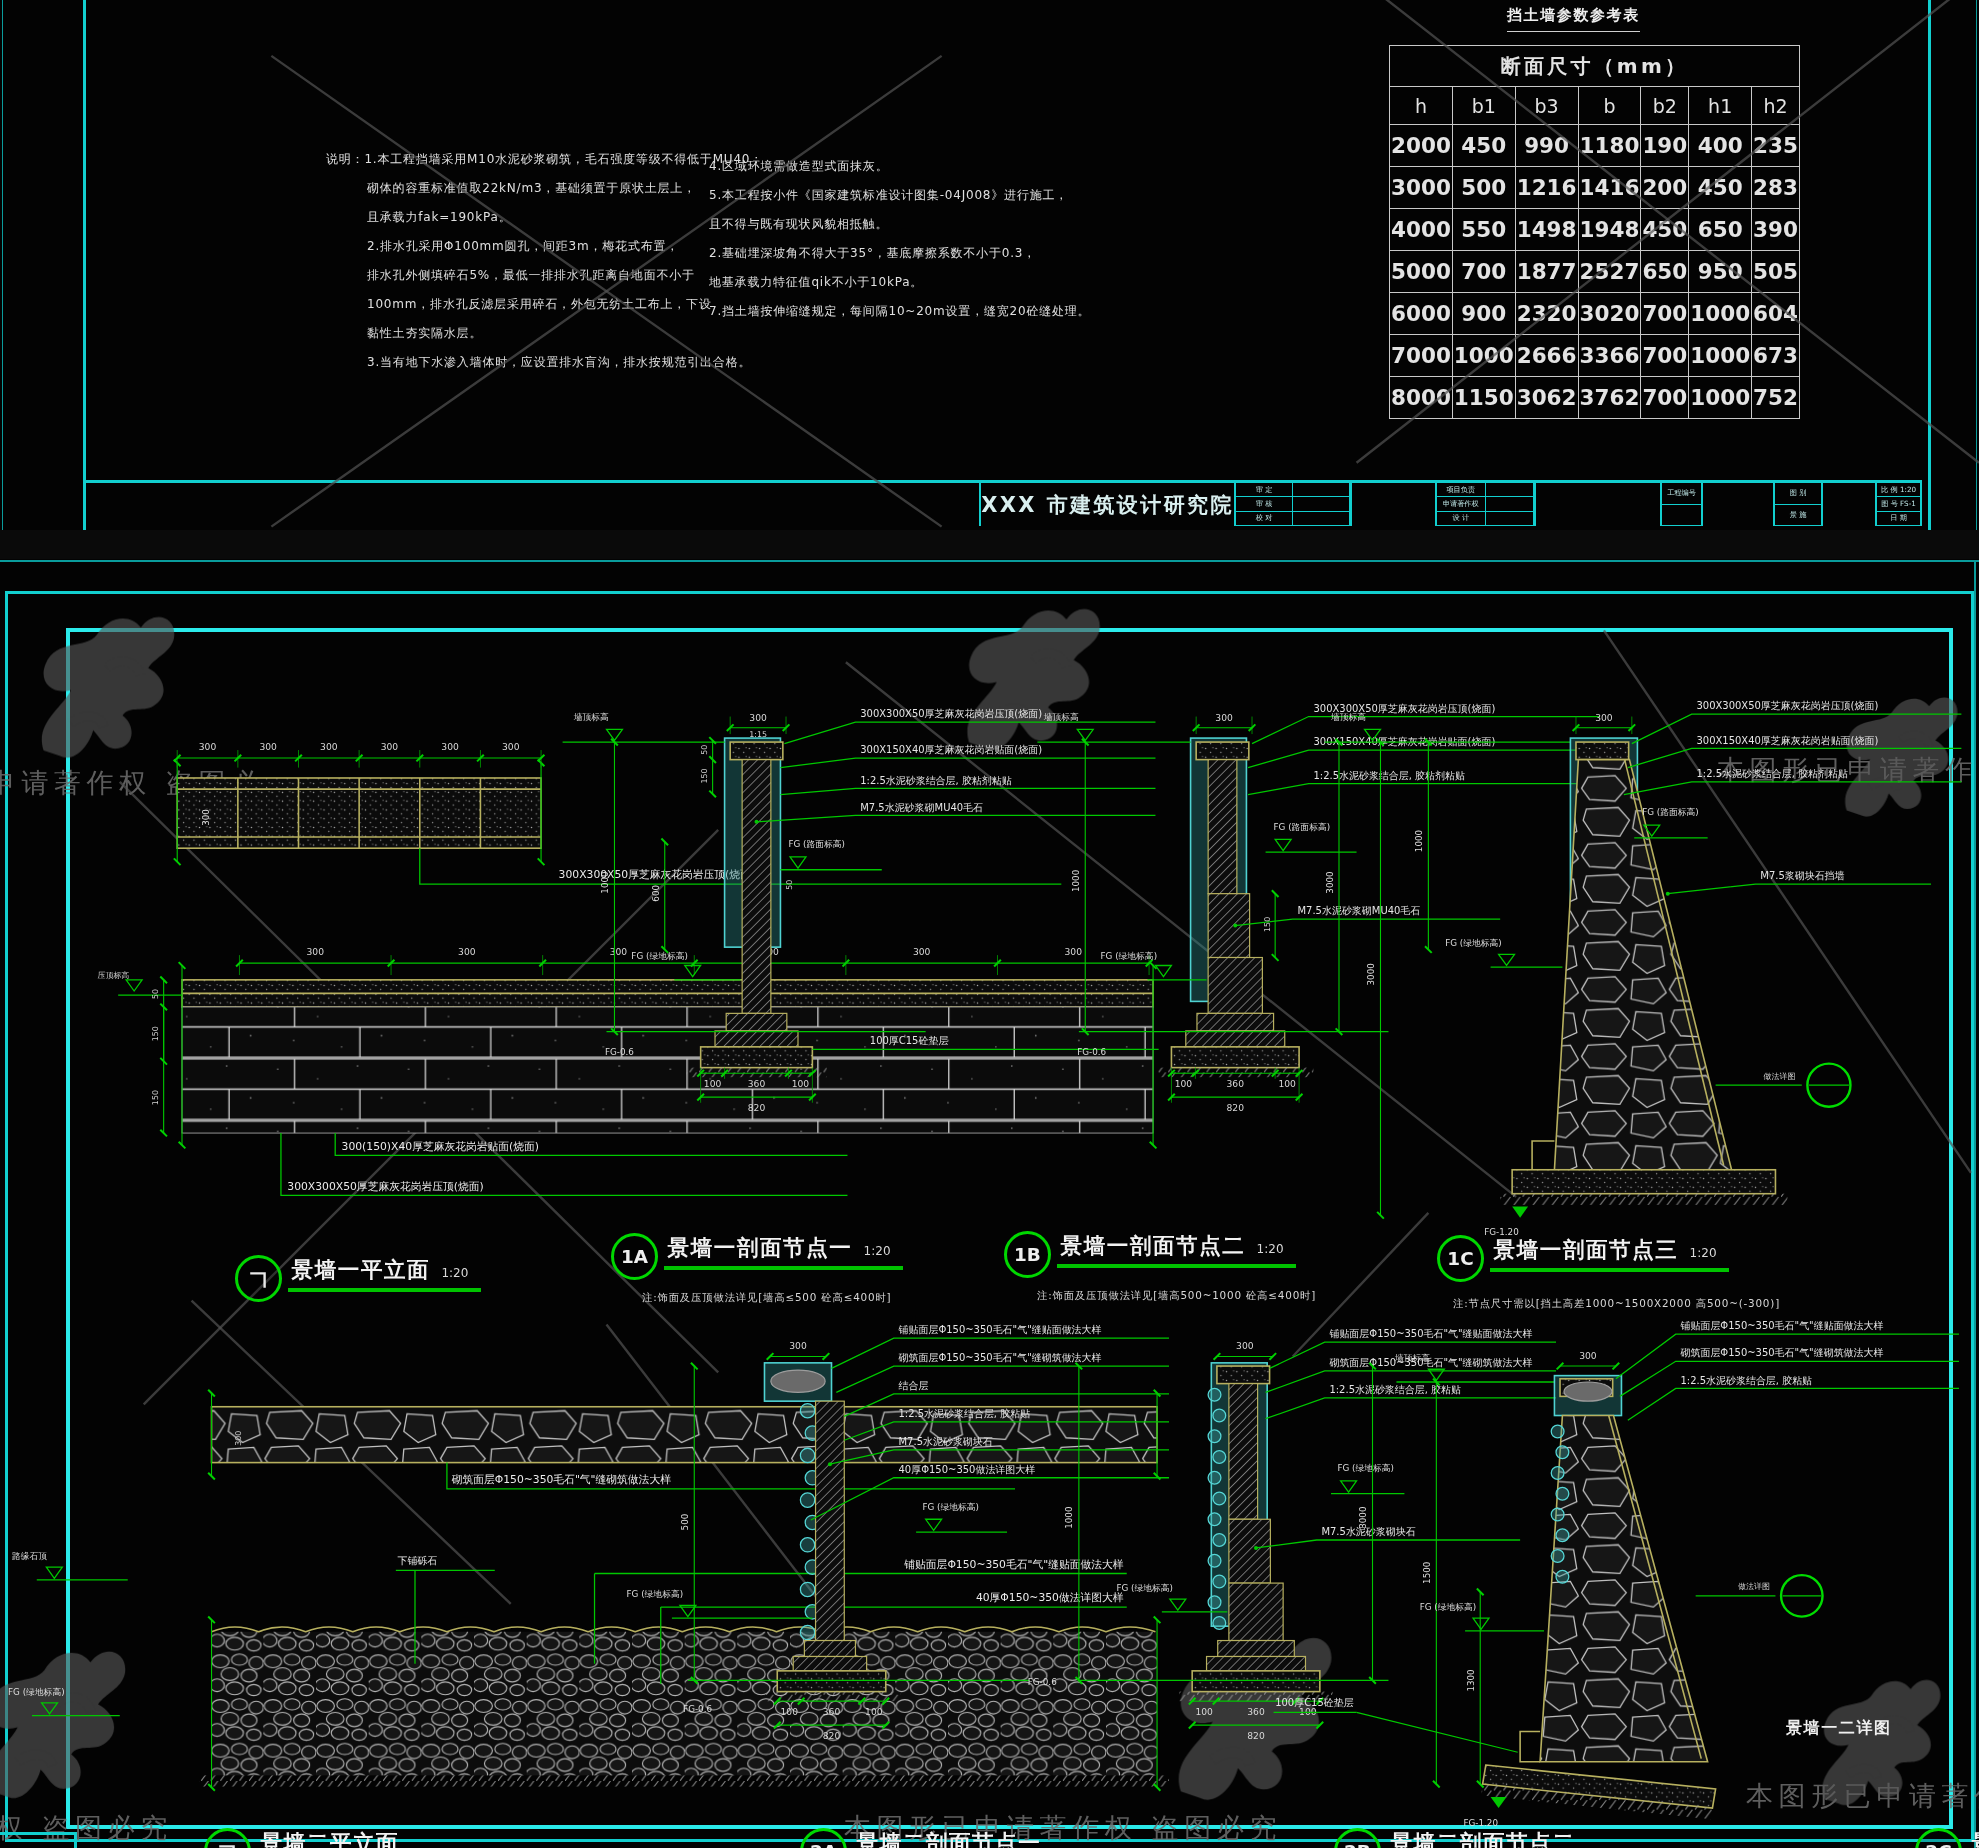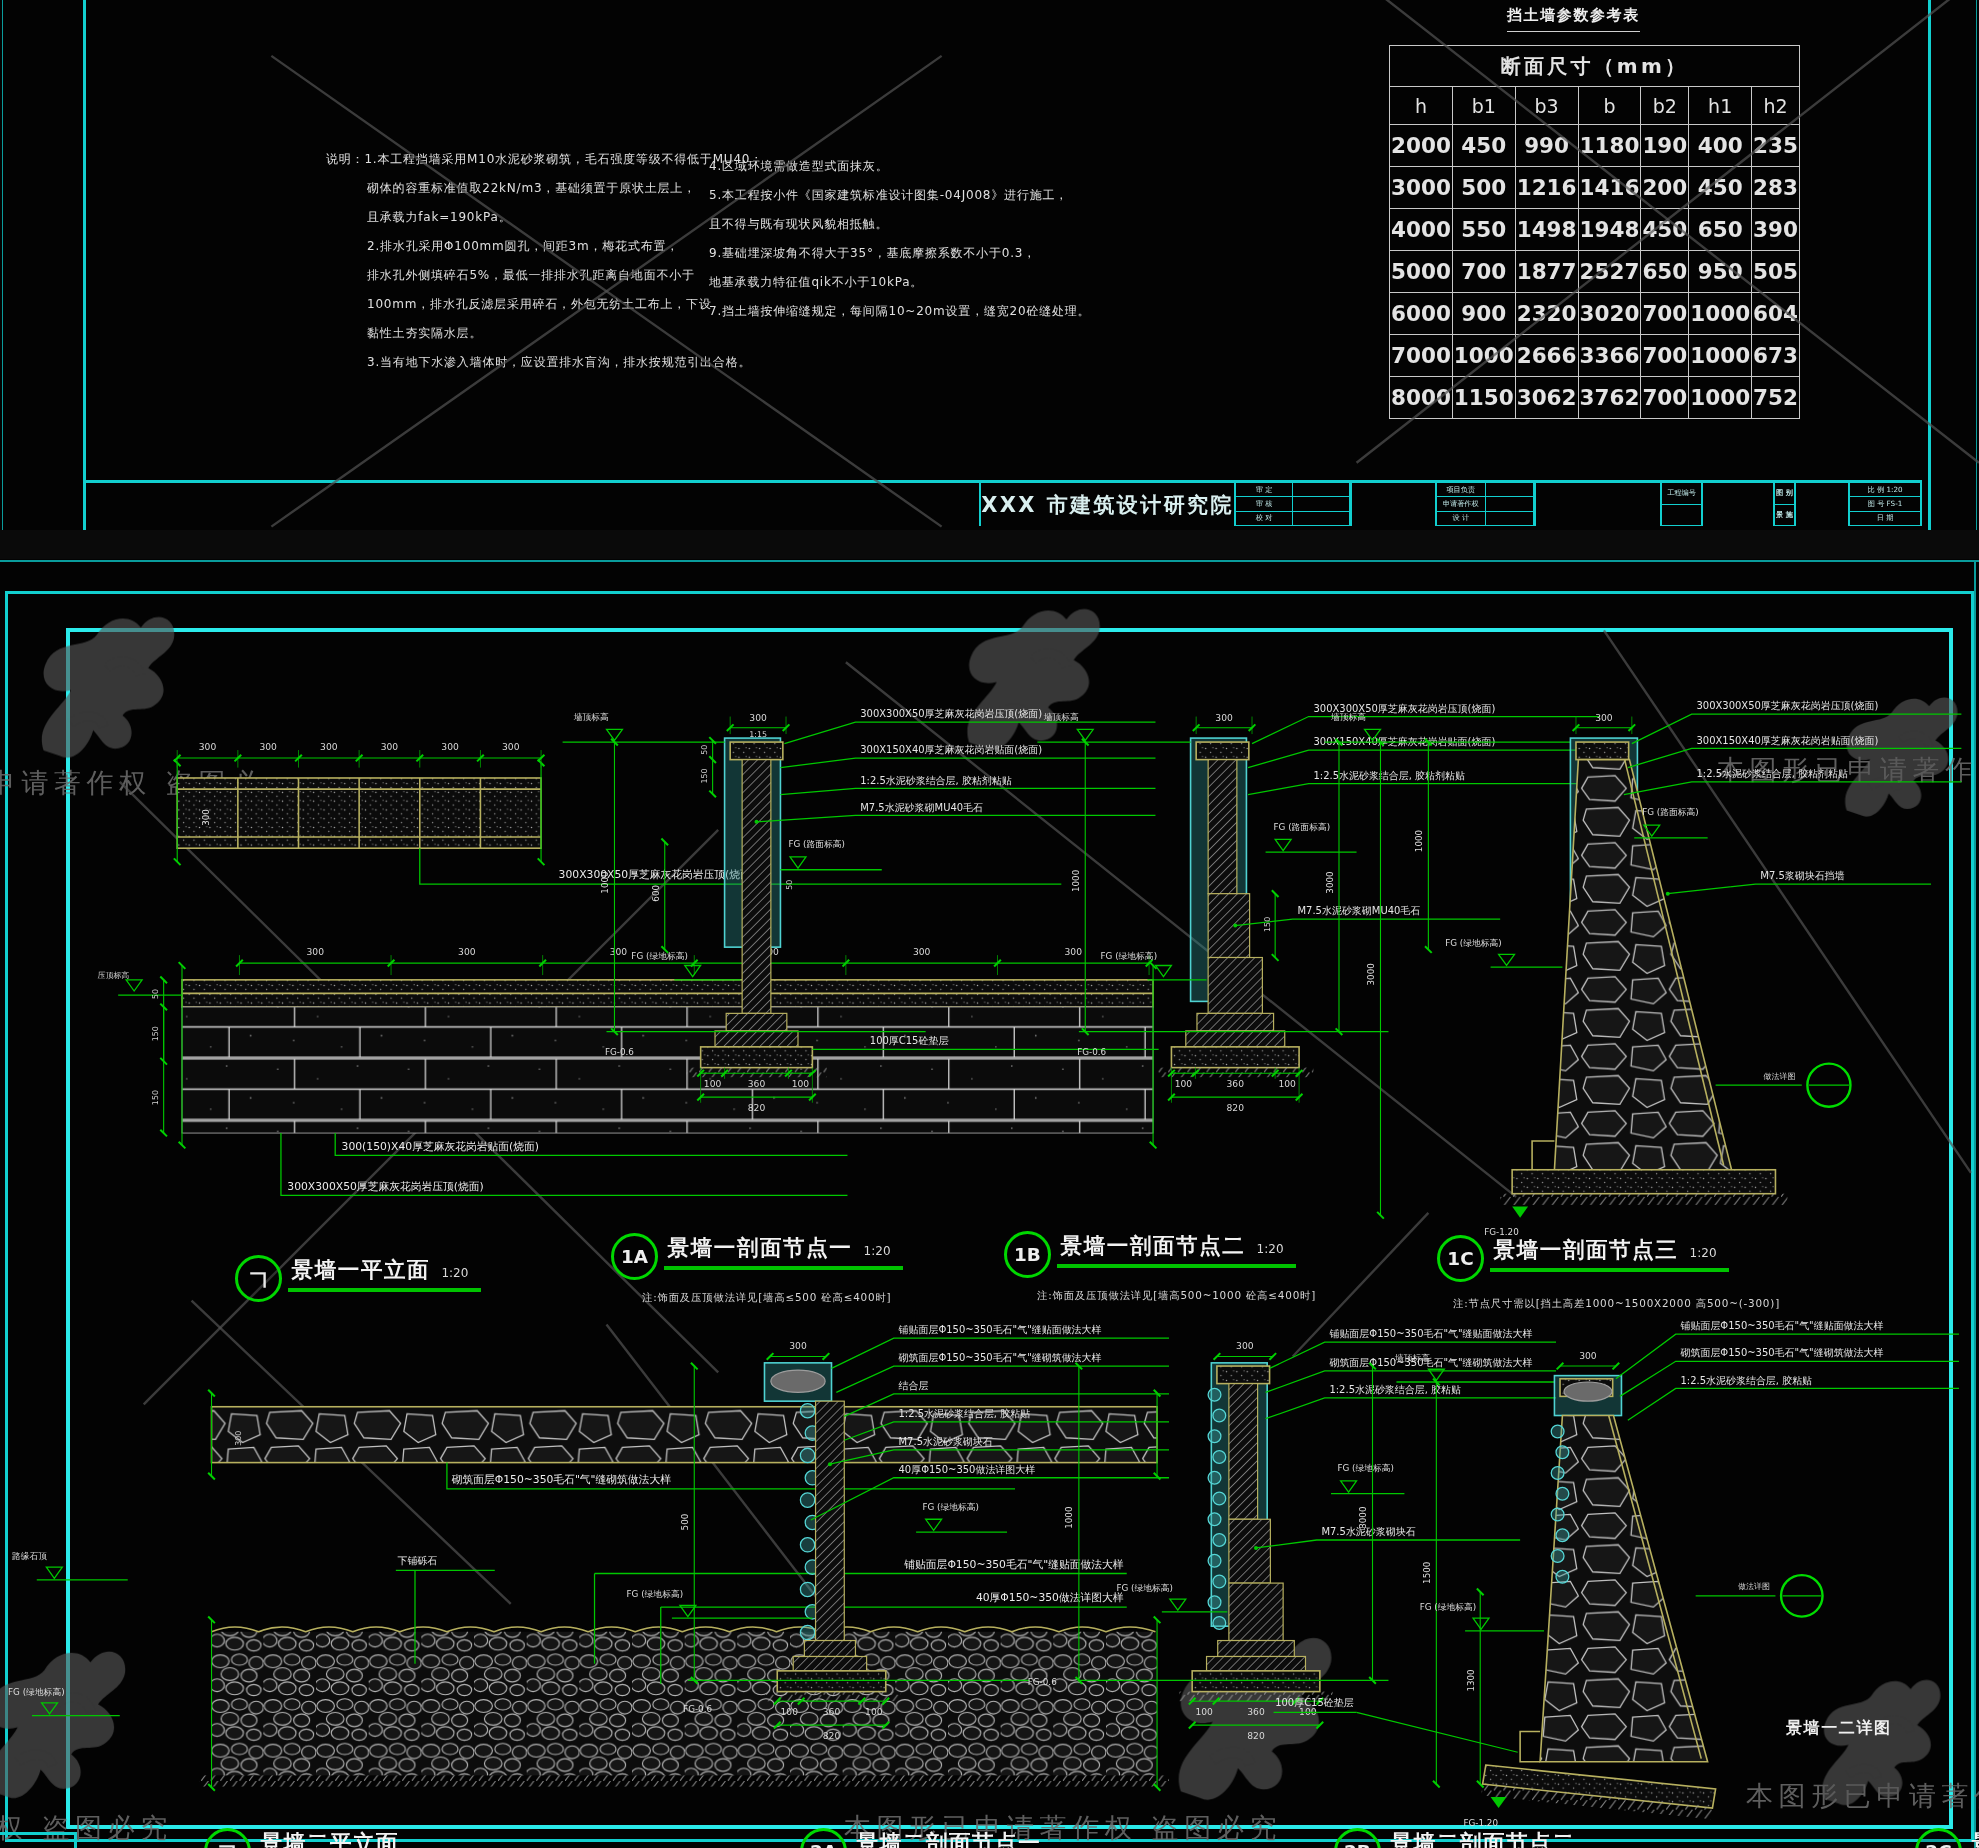--- a/index.html
+++ b/index.html
@@ -81,21 +81,21 @@
     <div style="padding-left:41px">2.排水孔采用Φ100mm圆孔，间距3m，梅花式布置，</div>
     <div style="padding-left:41px">排水孔外侧填碎石5%，最低一排排水孔距离自地面不小于</div>
     <div style="padding-left:41px">100mm，排水孔反滤层采用碎石，外包无纺土工布上，下设</div>
     <div style="padding-left:41px">黏性土夯实隔水层。</div>
     <div style="padding-left:41px">3.当有地下水渗入墙体时，应设置排水盲沟，排水按规范引出合格。</div>
   </div>
   <div class="abs notes" style="left:709px;top:152px;">
     <div>4.区域环境需做造型式面抹灰。</div>
     <div>5.本工程按小件《国家建筑标准设计图集-04J008》进行施工，</div>
     <div>且不得与既有现状风貌相抵触。</div>
-    <div>9.基础埋深坡角不得大于35°，基底摩擦系数不小于0.3，</div>
+    <div>2.基础埋深坡角不得大于35°，基底摩擦系数不小于0.3，</div>
     <div>地基承载力特征值qik不小于10kPa。</div>
     <div>7.挡土墙按伸缩缝规定，每间隔10~20m设置，缝宽20砼缝处理。</div>
   </div>
 
   <div class="abs ptitle" style="left:1507px;top:6.4px;">挡土墙参数参考表</div>
   <table class="ptab abs" style="left:1389px;top:45px;width:367px;">
     <thead>
       <tr>
           <th class="hdr" colspan="7">断面尺寸（mm）</th>
         </tr>
@@ -195,21 +195,21 @@
         <span></span>
       <span>设 计</span>
         <span></span>
     </div>
     <div class="tcell" style="width:126px;"></div>
     <div class="tcell stack" style="width:41px;">
       <span>工程编号</span>
       <span></span>
     </div>
     <div class="tcell" style="width:72px;"></div>
-    <div class="tcell stack" style="width:21px;font-weight:bold;">
+    <div class="tcell stack" style="width:48px;">
       <span>图 别</span>
       <span>景 施</span>
     </div>
     <div class="tcell" style="width:54px;"></div>
     <div class="tcell stack" style="flex:1;grid-template-rows:1fr 1fr 1fr;">
       <span>比 例 1:20</span>
       <span>图 号 FS-1</span>
       <span>日 期</span>
     </div>
   </div>

